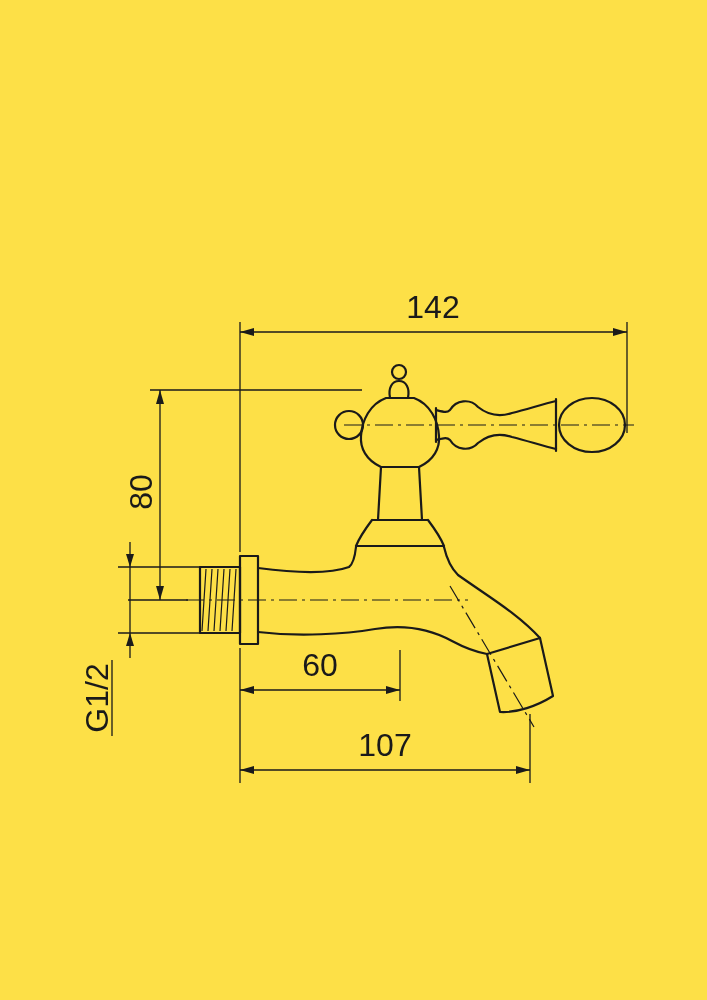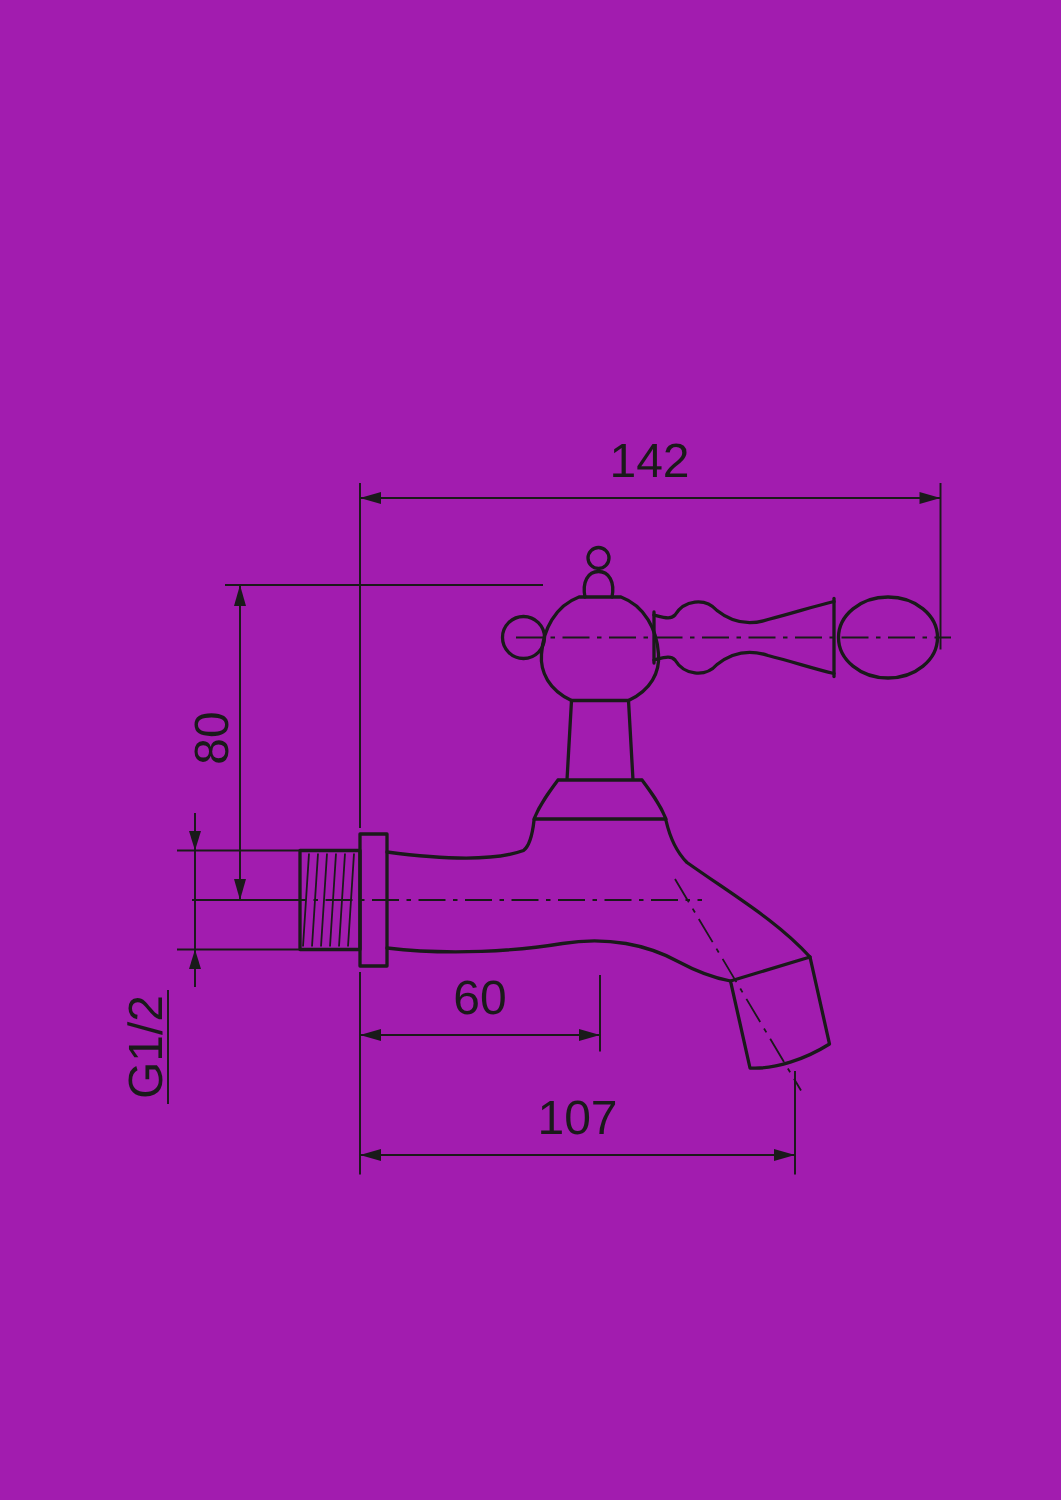--- a/index.html
+++ b/index.html
@@ -4,21 +4,21 @@
 <style>
   html, body {
     margin: 0;
     padding: 0;
     background: #ffffff;
   }
   .page {
     position: relative;
     width: 707px;
     height: 1000px;
-    background: #a21caf;
+    background: #fde047;
     overflow: hidden;
     font-family: "Liberation Sans", sans-serif;
   }
   svg { position: absolute; top: 0; left: 0; }
   .outline   { stroke: #1a1a1a; stroke-width: 2.2; fill: none; stroke-linecap: round; stroke-linejoin: round; }
   .thin      { stroke: #1a1a1a; stroke-width: 1.2; fill: none; }
   .dimline   { stroke: #1a1a1a; stroke-width: 1.3; fill: none; }
   .centerline{ stroke: #1a1a1a; stroke-width: 1.2; fill: none; stroke-dasharray: 18 5 3 5; }
   .arrow     { fill: #1a1a1a; stroke: none; }
   .dim-text  { font-family: "Liberation Sans", sans-serif; font-size: 32px; fill: #1a1a1a; text-anchor: middle; }

